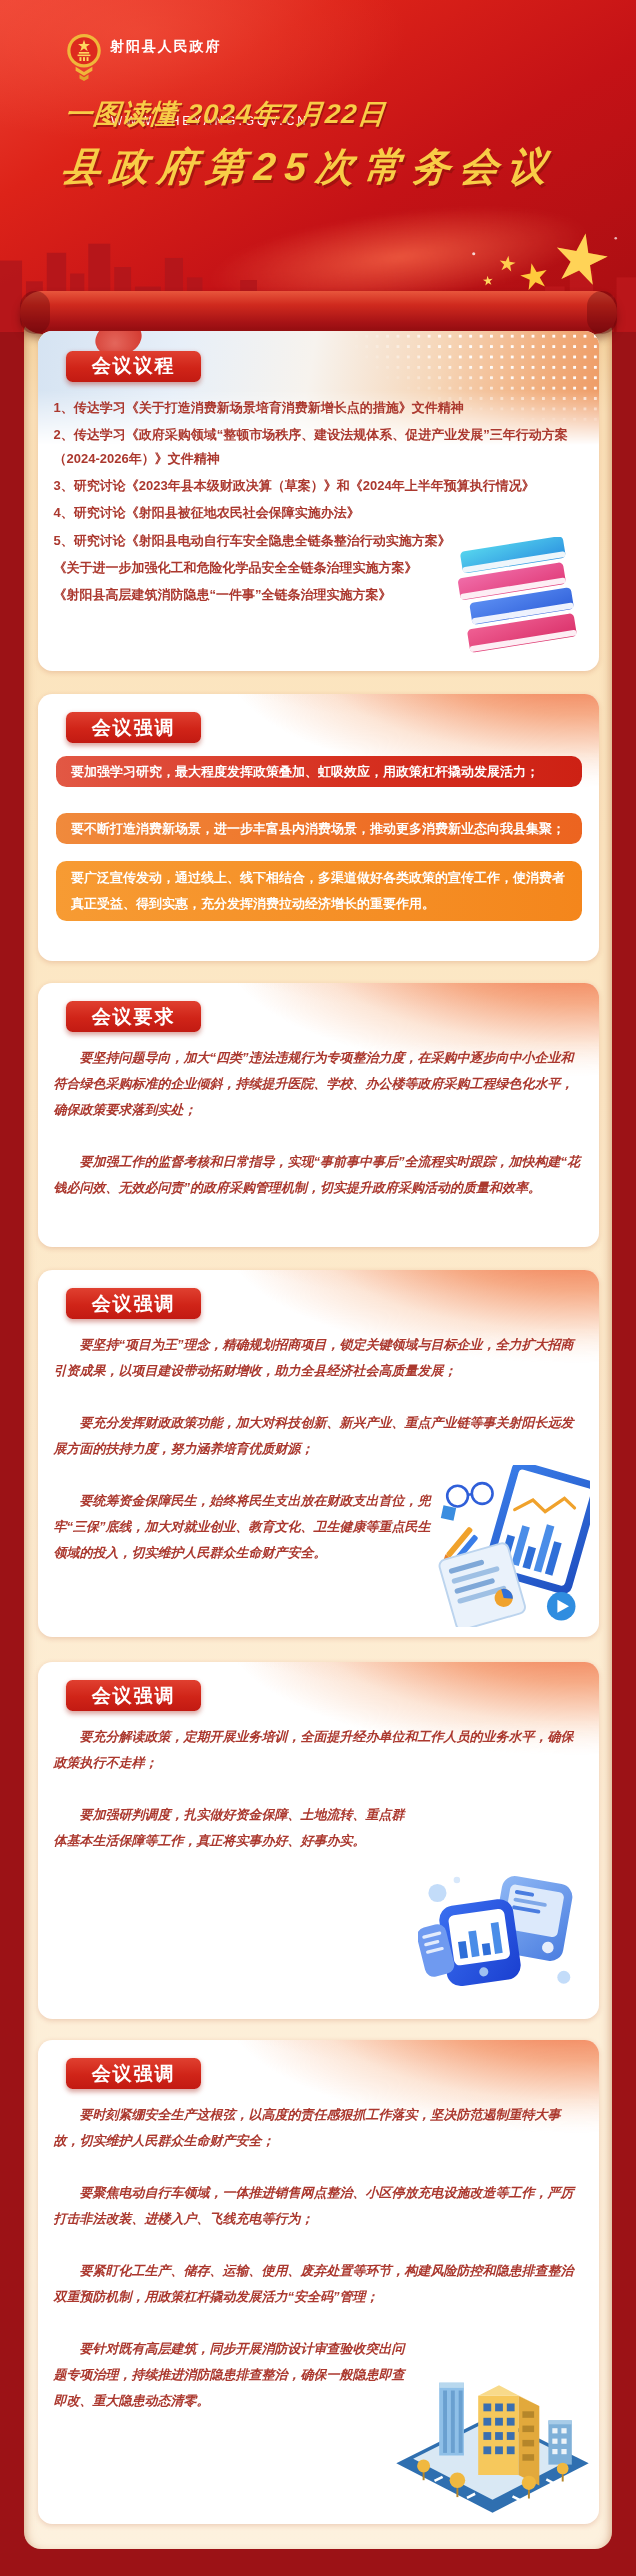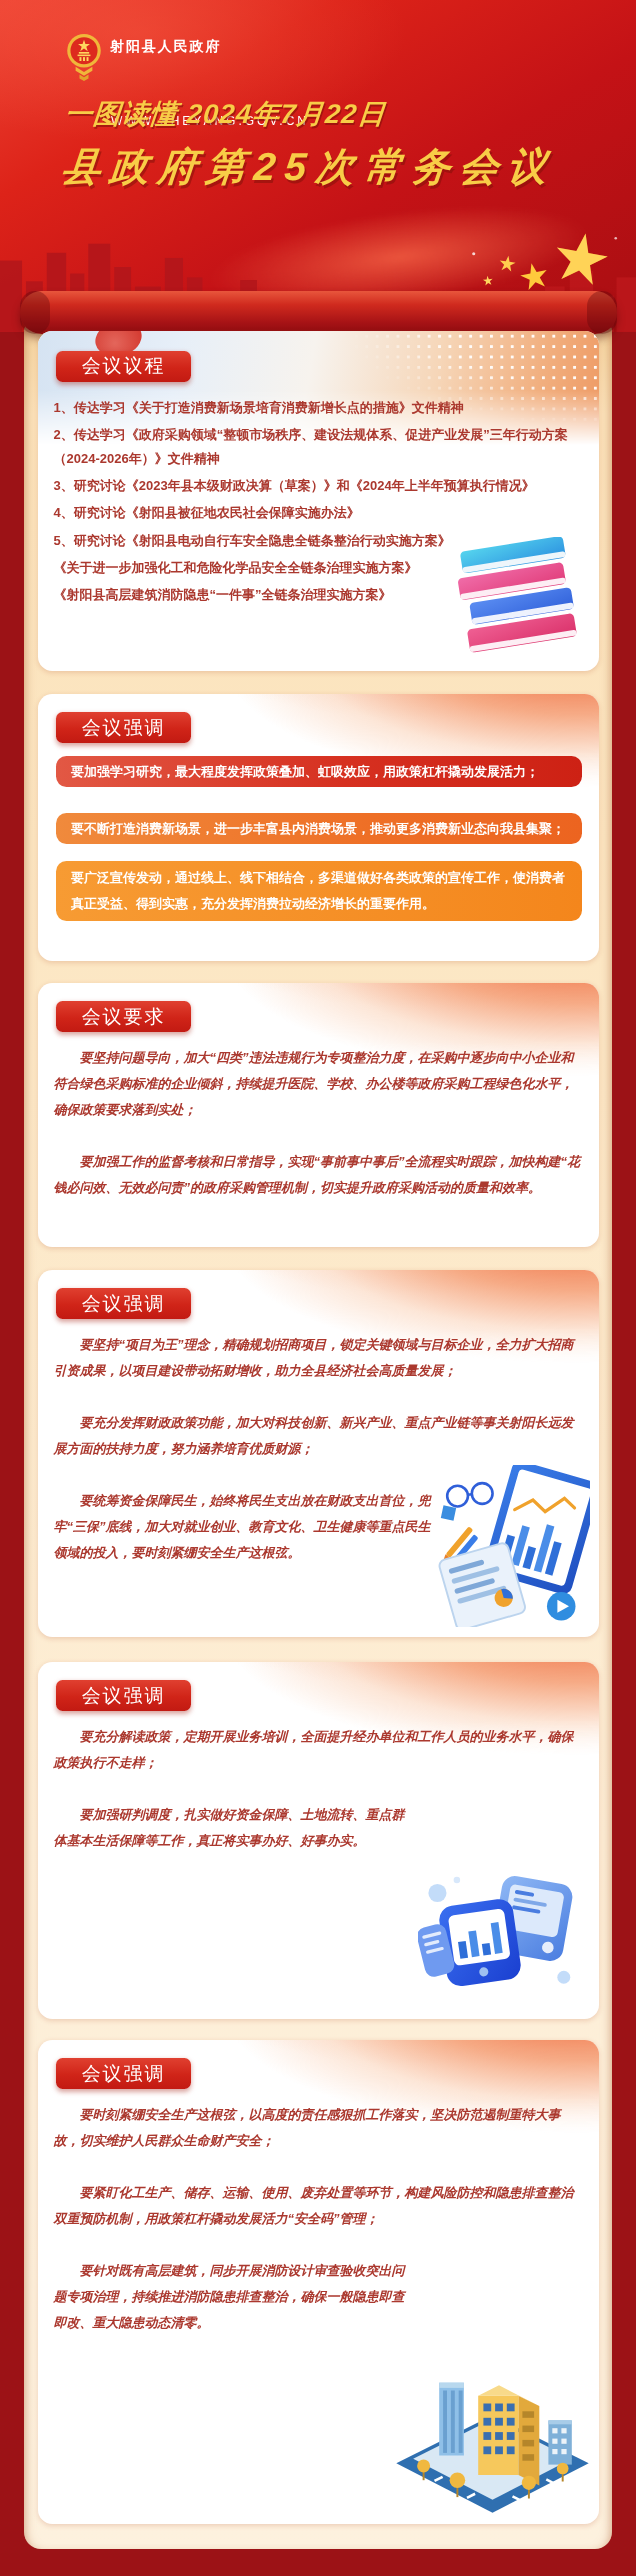--- a/index.html
+++ b/index.html
@@ -50,23 +50,23 @@
       radial-gradient(90% 160% at 96% -30%,rgba(238,98,50,.95) 0%,rgba(244,150,104,.8) 30%,rgba(250,205,175,.5) 52%,rgba(255,255,255,0) 70%),
       radial-gradient(70% 120% at 68% -50%,rgba(246,180,140,.5) 0%,rgba(255,255,255,0) 60%);}
   .dots{position:absolute;right:0;top:0;width:279px;height:114px;
         background-image:radial-gradient(circle,rgba(255,255,255,.95) 1.6px,rgba(255,255,255,0) 1.9px);
         background-size:10.4px 10.4px;
         -webkit-mask-image:radial-gradient(130% 120% at 100% 0,#000 42%,transparent 70%);
         mask-image:radial-gradient(130% 120% at 100% 0,#000 42%,transparent 70%);}
   .blob{position:absolute;left:57px;top:-10.4px;width:47px;height:35px;border-radius:50%;opacity:.9;
         transform:rotate(-15deg);
         background:radial-gradient(circle at 40% 60%,#e4574a 0%,#d3281c 80%);}
-  .badge{position:absolute;left:18px;top:18px;width:135px;height:31px;border-radius:6.5px;
+  .badge{position:absolute;left:28px;top:18px;width:135px;height:31px;border-radius:6.5px;
          display:flex;align-items:center;justify-content:center;
-         font-size:19px;font-weight:400;color:#ffffff;letter-spacing:1.9px;
+         font-size:19px;font-weight:700;color:#ffffff;letter-spacing:1.9px;
          background:linear-gradient(180deg,#e04030 0%,#d02418 55%,#c21a12 100%);
          box-shadow:0 2.6px 5.2px rgba(160,25,12,.4);}
   .c1 .badge{top:19.5px;}
   .card-text{position:absolute;left:15.6px;top:62px;width:530px;color:#ab382e;font-size:13px;font-weight:700;font-style:italic;}
   .card-text p{margin:0 0 26px 0;line-height:26px;text-indent:2em;}
   .card-text p:last-child{margin-bottom:0;}
   .w585{width:380px;} .w555{width:360px;} .w545{width:354px;}
   .agenda{position:absolute;left:15.6px;top:65px;width:530px;margin:0;padding:0;list-style:none;
           color:#ab382e;font-size:13px;font-weight:700;}
   .agenda li{line-height:23.4px;margin-bottom:3.9px;}
@@ -222,21 +222,21 @@
       <p>要加强工作的监督考核和日常指导，实现“事前事中事后”全流程实时跟踪，加快构建“花钱必问效、无效必问责”的政府采购管理机制，切实提升政府采购活动的质量和效率。</p>
     </div>
   </section>
 
   <section class="card c4">
     <div class="decor decor-orange"></div>
     <div class="badge">会议强调</div>
     <div class="card-text">
       <p>要坚持“项目为王”理念，精确规划招商项目，锁定关键领域与目标企业，全力扩大招商引资成果，以项目建设带动拓财增收，助力全县经济社会高质量发展；</p>
       <p>要充分发挥财政政策功能，加大对科技创新、新兴产业、重点产业链等事关射阳长远发展方面的扶持力度，努力涵养培育优质财源；</p>
-      <p class="w585">要统筹资金保障民生，始终将民生支出放在财政支出首位，兜牢“三保”底线，加大对就业创业、教育文化、卫生健康等重点民生领域的投入，要时刻紧绷安全生产这根弦。</p>
+      <p class="w585">要统筹资金保障民生，始终将民生支出放在财政支出首位，兜牢“三保”底线，加大对就业创业、教育文化、卫生健康等重点民生领域的投入，切实维护人民群众生命财产安全。</p>
     </div>
     <svg class="charts" width="156" height="162" viewBox="0 0 240 250">
       <defs>
         <linearGradient id="tab" x1="0" y1="0" x2="1" y2="1">
             <stop offset="0" stop-color="#3a7de8"></stop>
             <stop offset="1" stop-color="#1f4fc0"></stop>
           </linearGradient>
       </defs>
       <g transform="rotate(16 160 100)">
         <rect x="95" y="5" width="140" height="180" rx="14" fill="url(#tab)"></rect>
@@ -317,20 +317,21 @@
       <circle cx="225" cy="170" r="10" fill="#bcd8f8" opacity="0.9"></circle>
       <circle cx="60" cy="20" r="5" fill="#d8e8fb"></circle>
     </svg>
   </section>
 
   <section class="card c6">
     <div class="decor decor-orange"></div>
     <div class="badge">会议强调</div>
     <div class="card-text">
       <p>要时刻紧绷安全生产这根弦，以高度的责任感狠抓工作落实，坚决防范遏制重特大事故，切实维护人民群众生命财产安全；</p>
+      <p>要聚焦电动自行车领域，一体推进销售网点整治、小区停放充电设施改造等工作，严厉打击非法改装、进楼入户、飞线充电等行为；</p>
       <p>要紧盯化工生产、储存、运输、使用、废弃处置等环节，构建风险防控和隐患排查整治双重预防机制，用政策杠杆撬动发展活力“安全码”管理；</p>
       <p class="w545">要针对既有高层建筑，同步开展消防设计审查验收突出问题专项治理，持续推进消防隐患排查整治，确保一般隐患即查即改、重大隐患动态清零。</p>
     </div>
     <svg class="buildings" width="195" height="156" viewBox="0 0 300 240">
       <polygon points="150,238 298,162 150,88 2,162" fill="#2f6fb0"></polygon>
       <polygon points="150,218 272,155 150,94 28,155" fill="#d9e8f4"></polygon>
       <g>
         <rect x="68" y="38" width="38" height="112" fill="#8fc0e8"></rect>
         <rect x="68" y="38" width="38" height="8" fill="#b8d8ee"></rect>
         <rect x="74" y="50" width="6" height="96" fill="#6aa0d0"></rect>

